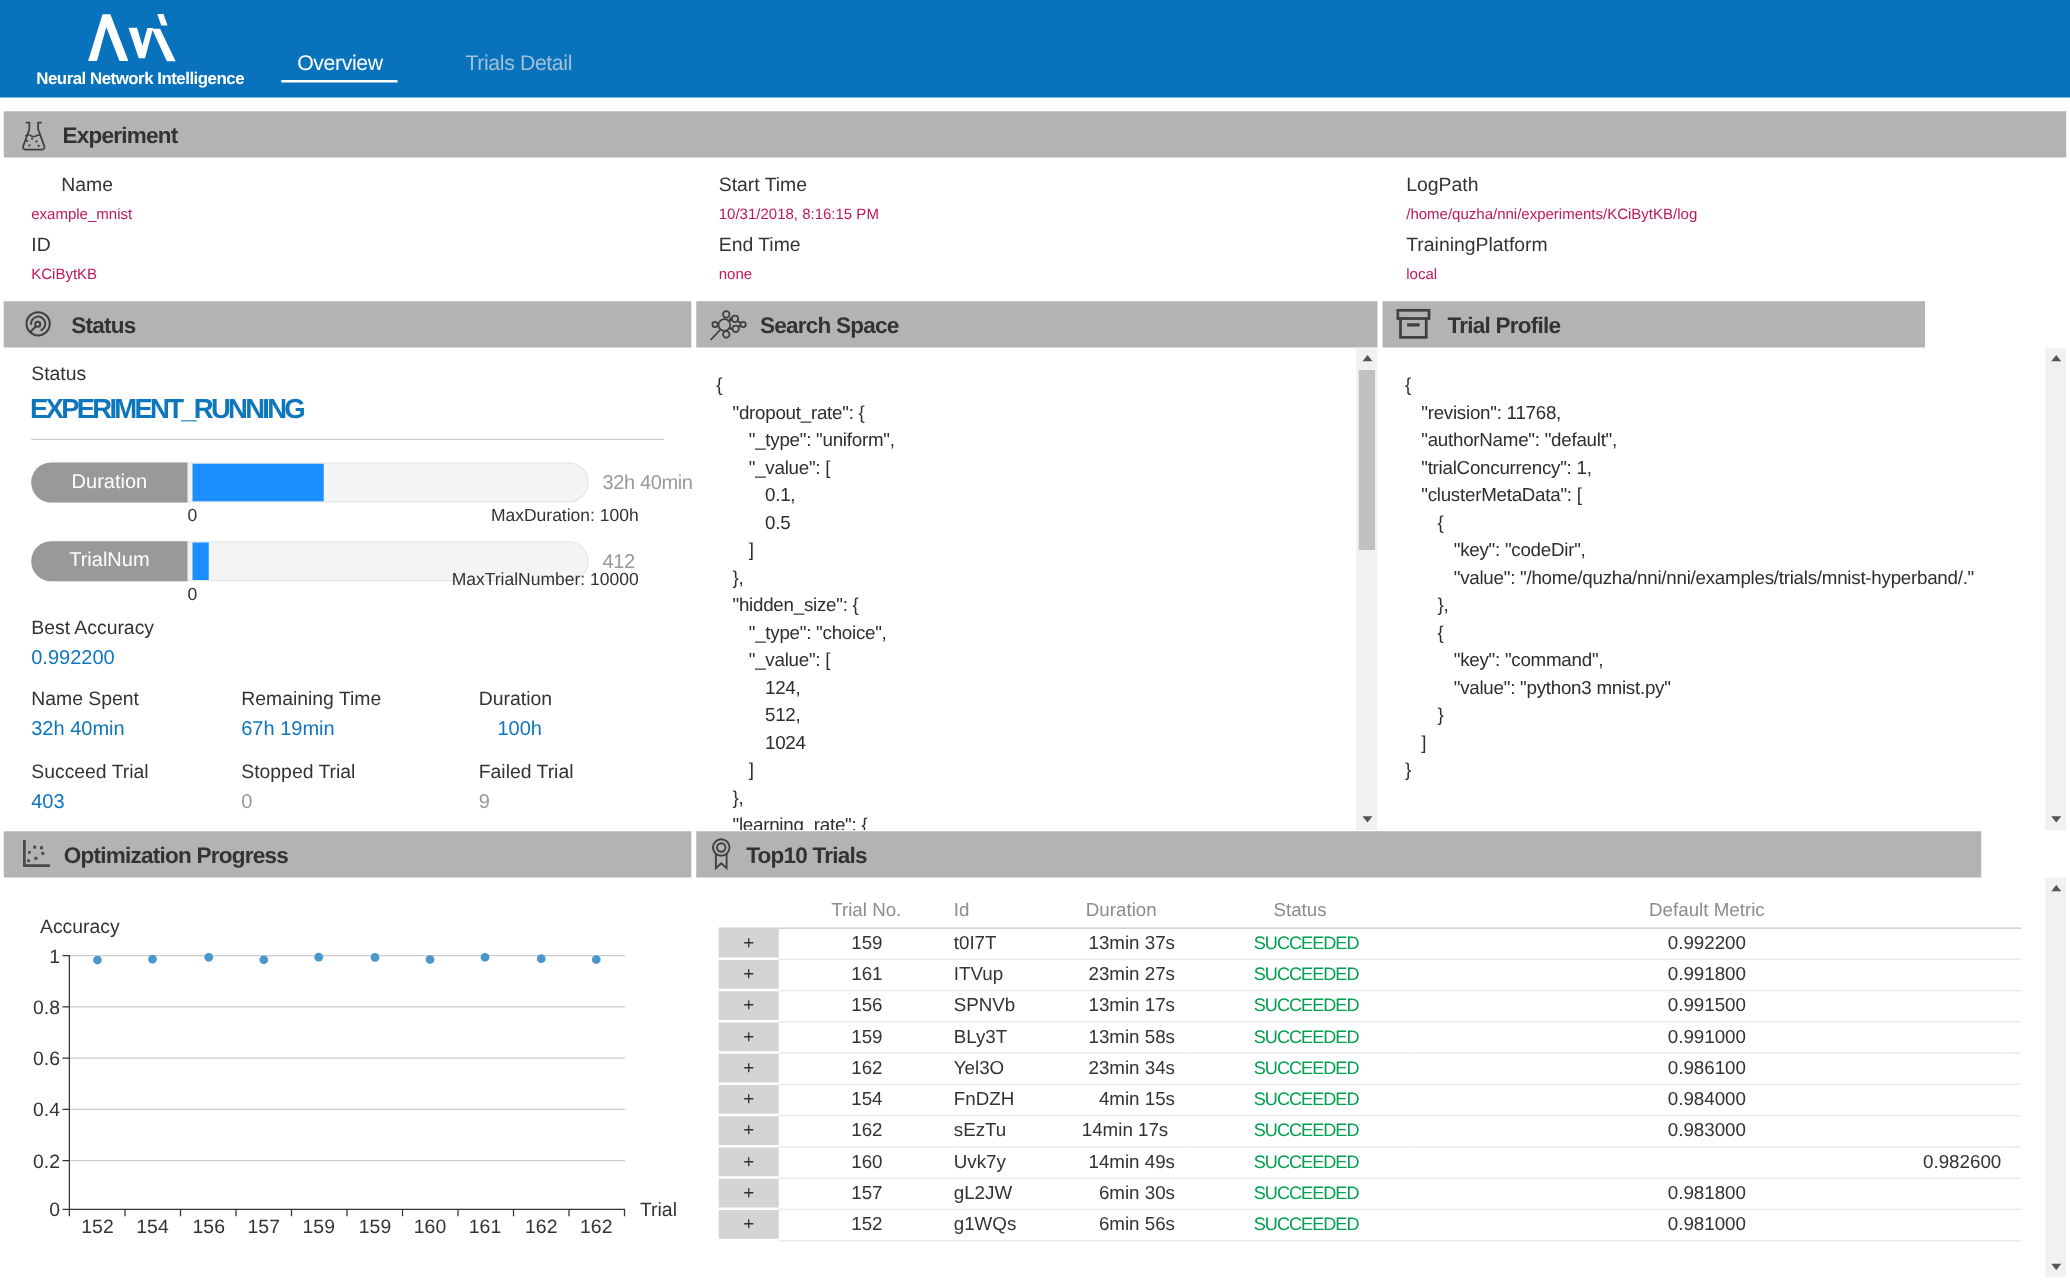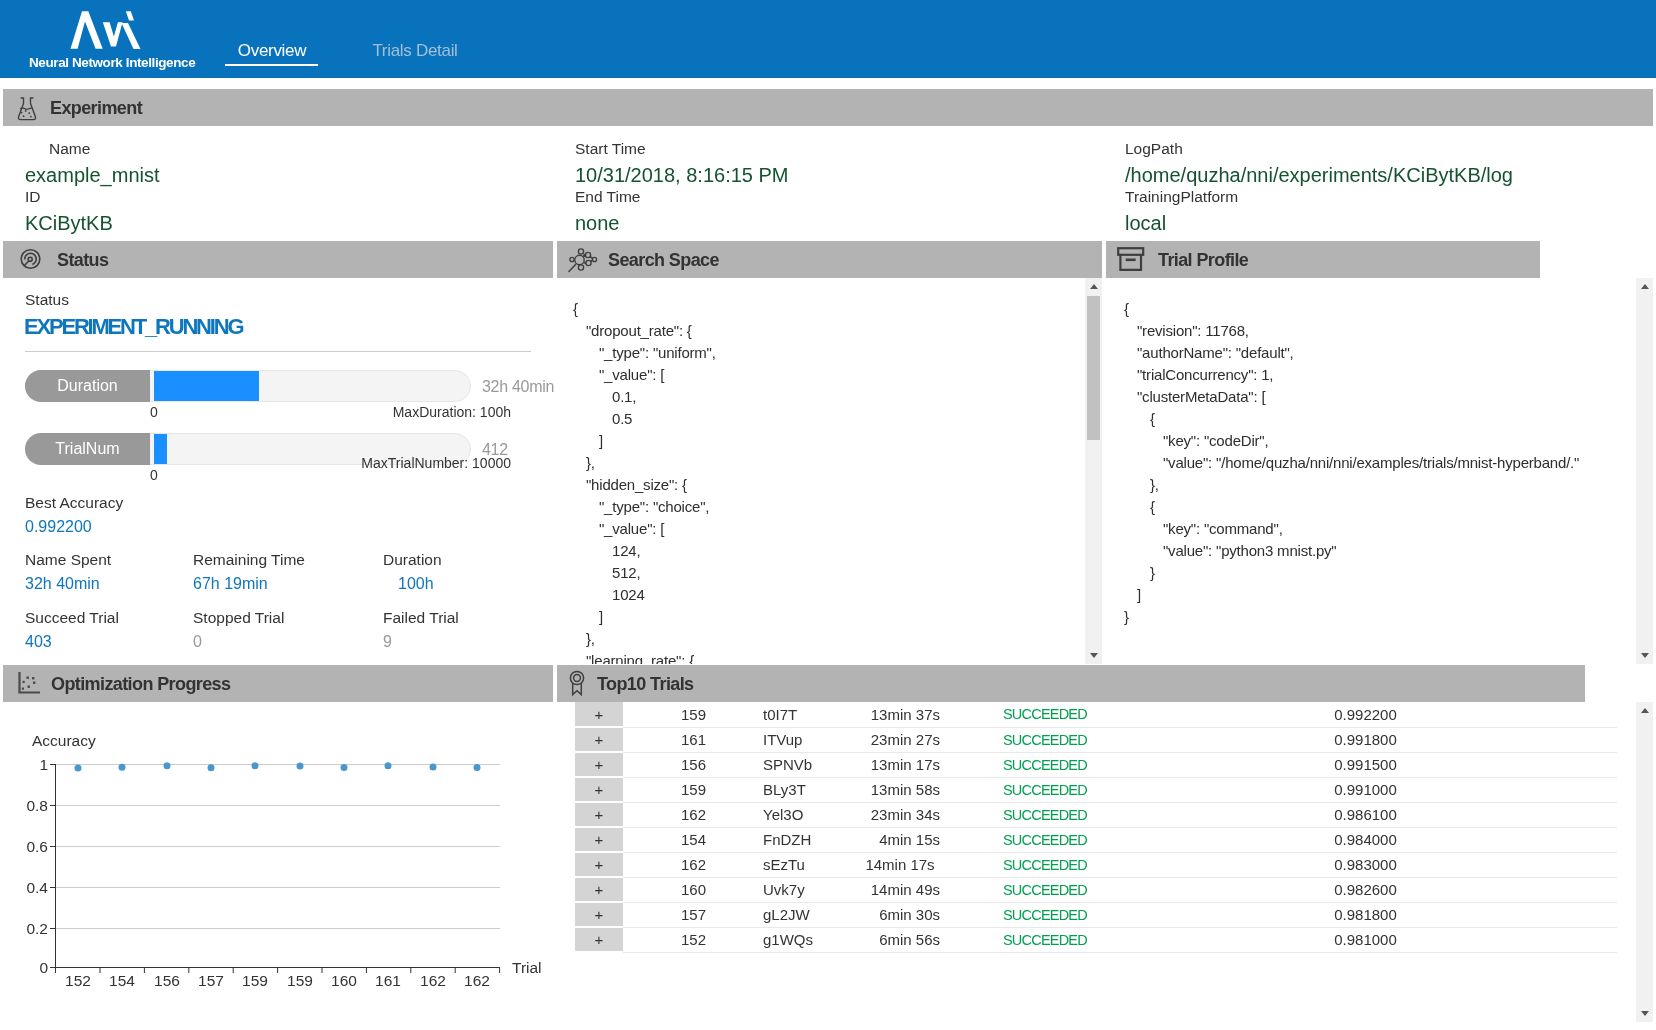--- a/index.html
+++ b/index.html
@@ -7,21 +7,21 @@
   body { position:relative; }
   .abs { position:absolute; }
   .banner { position:absolute; left:0; top:0; width:1656px; height:78px; background:#0873bc; }
   .brand { position:absolute; left:29px; top:55px; color:#fff; font-size:13.5px; font-weight:bold; letter-spacing:-0.4px; }
   .tab-on { position:absolute; left:225px; top:41px; width:94px; text-align:center; color:#fff; font-size:17px; letter-spacing:-0.3px; }
   .tab-ul { position:absolute; left:225px; top:64px; width:93px; height:2px; background:#fff; }
   .tab-off { position:absolute; left:355px; top:41px; width:120px; text-align:center; color:#a3bfd6; font-size:17px; letter-spacing:-0.3px; }
   .phead { position:absolute; height:37px; background:#b3b3b3; }
   .ptitle { position:absolute; font-size:18px; font-weight:bold; color:#333; top:9px; letter-spacing:-0.6px; }
   .lab { position:absolute; font-size:15.5px; color:#333; white-space:nowrap; }
-  .val { position:absolute; font-size:20px; color:#14532d; white-space:nowrap; }
+  .val { position:absolute; font-size:12px; color:#be185d; white-space:nowrap; }
   .bval { position:absolute; font-size:16px; color:#0e76bc; white-space:nowrap; }
   .gval { position:absolute; font-size:16px; color:#999; white-space:nowrap; letter-spacing:-0.3px; }
   .track { position:absolute; left:25px; width:446px; height:32px; background:#f4f4f4; border:1px solid #e6e6e6; border-radius:16px; }
   .pill { position:absolute; left:-1px; top:-1px; width:125px; height:32px; background:#999; border-radius:16px 0 0 16px; color:#fff; font-size:16px; text-align:center; line-height:32px; }
   .fill { position:absolute; left:128px; top:0px; height:30px; background:#1a8fff; }
   .json { position:absolute; font-size:15px; line-height:22px; color:#2e2e2e; white-space:nowrap; letter-spacing:-0.2px; }
   .json div { height:22px; }
   .i1 { padding-left:13px; } .i2 { padding-left:26px; } .i3 { padding-left:39px; }
   .sbar { position:absolute; width:17px; background:#f1f1f1; }
   .sb-up { position:absolute; left:4.5px; top:6px; width:0; height:0; border-left:4px solid transparent; border-right:4px solid transparent; border-bottom:5px solid #555; }
@@ -300,20 +300,29 @@
     <colgroup>
       <col style="width:48px">
         <col style="width:140px">
         <col style="width:97px">
         <col style="width:90px">
         <col style="width:180px">
         <col style="width:471px">
         <col style="width:16px">
     </colgroup>
     <tbody>
+        <tr>
+      <th></th>
+          <th class="b">Trial No.</th>
+          <th class="b" style="text-align:left;">Id</th>
+          <th class="b" style="text-align:center; padding-right:16px;">Duration</th>
+          <th class="b" style="text-align:center;">Status</th>
+          <th class="b" style="text-align:center;">Default Metric</th>
+          <th class="b"></th>
+    </tr>
     <tr>
           <td class="plus">+</td>
           <td class="b" style="text-align:right;padding-right:57px;">159</td>
           <td class="b">t0I7T</td>
           <td class="b" style="text-align:right;padding-right:10px;">13min 37s</td>
           <td class="b grn" style="padding-left:53px;">SUCCEEDED</td>
           <td class="b" style="text-align:center;">0.992200</td>
           <td class="b"></td>
         </tr>
     <tr>
@@ -369,21 +378,21 @@
           <td class="b grn" style="padding-left:53px;">SUCCEEDED</td>
           <td class="b" style="text-align:center;">0.983000</td>
           <td class="b"></td>
         </tr>
     <tr>
           <td class="plus">+</td>
           <td class="b" style="text-align:right;padding-right:57px;">160</td>
           <td class="b">Uvk7y</td>
           <td class="b" style="text-align:right;padding-right:10px;">14min 49s</td>
           <td class="b grn" style="padding-left:53px;">SUCCEEDED</td>
-          <td class="b" style="text-align:center;">0.982600</td>
+          <td class="b" style="text-align:right;">0.982600</td>
           <td class="b"></td>
         </tr>
     <tr>
           <td class="plus">+</td>
           <td class="b" style="text-align:right;padding-right:57px;">157</td>
           <td class="b">gL2JW</td>
           <td class="b" style="text-align:right;padding-right:10px;">6min 30s</td>
           <td class="b grn" style="padding-left:53px;">SUCCEEDED</td>
           <td class="b" style="text-align:center;">0.981800</td>
           <td class="b"></td>

